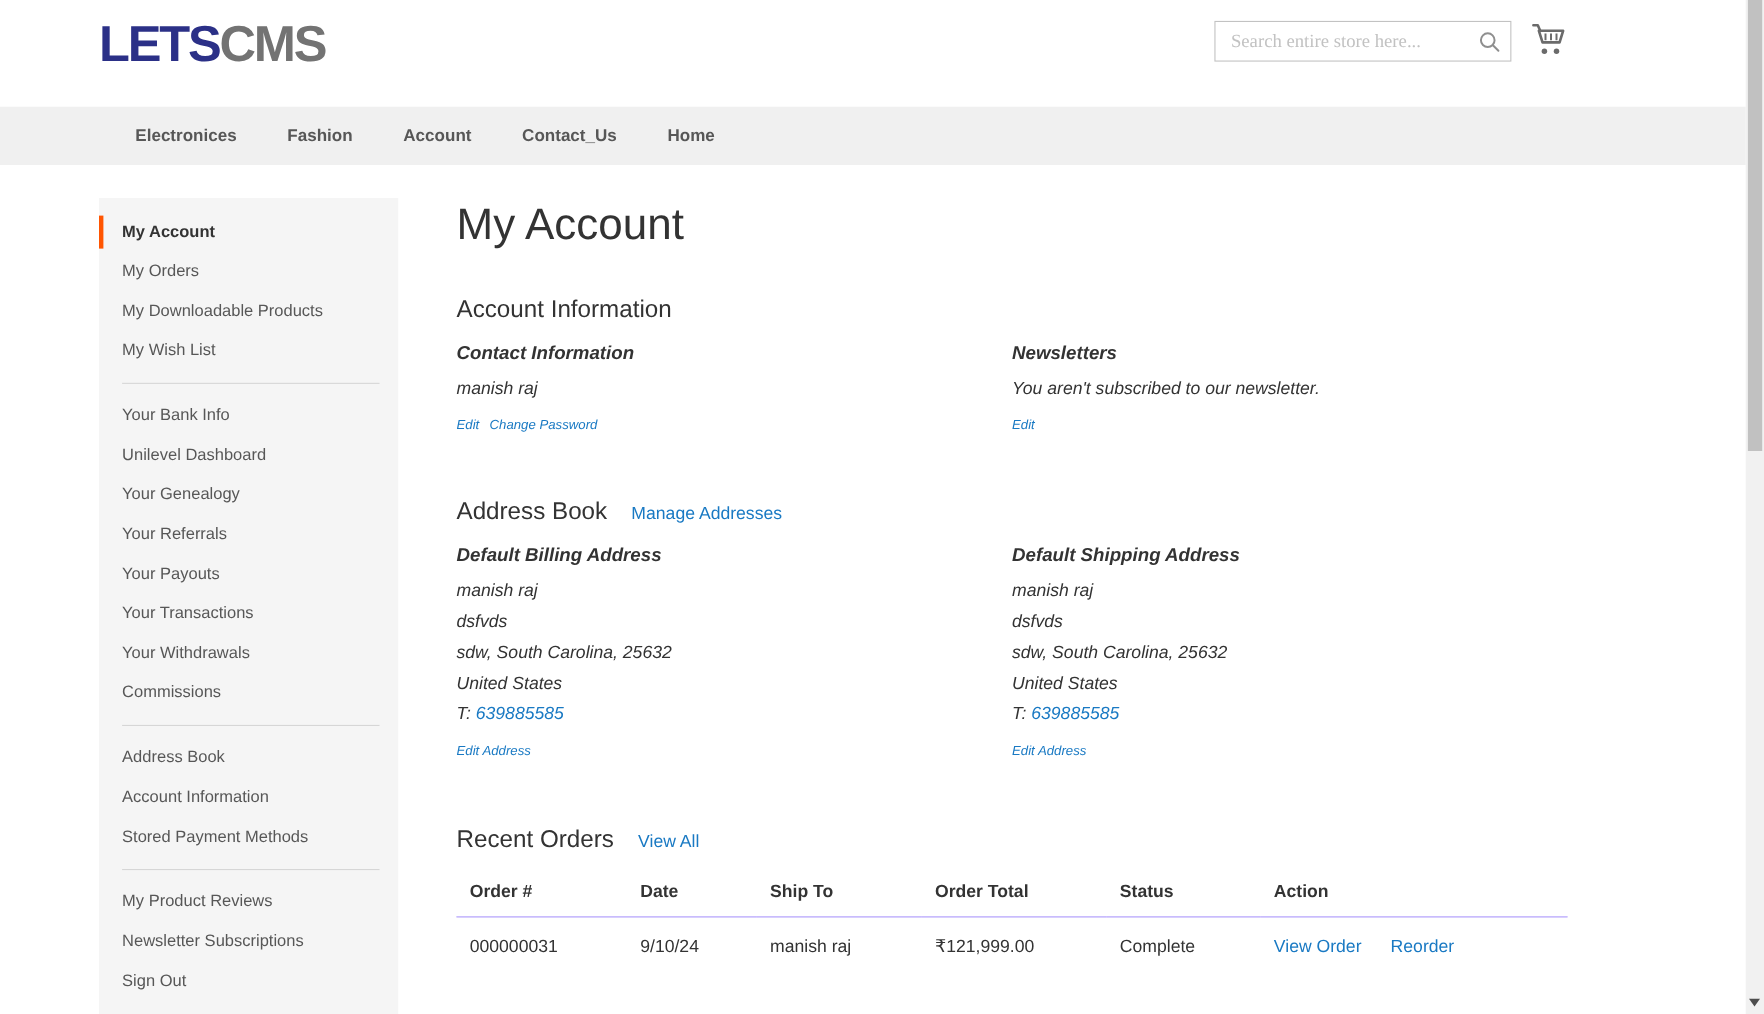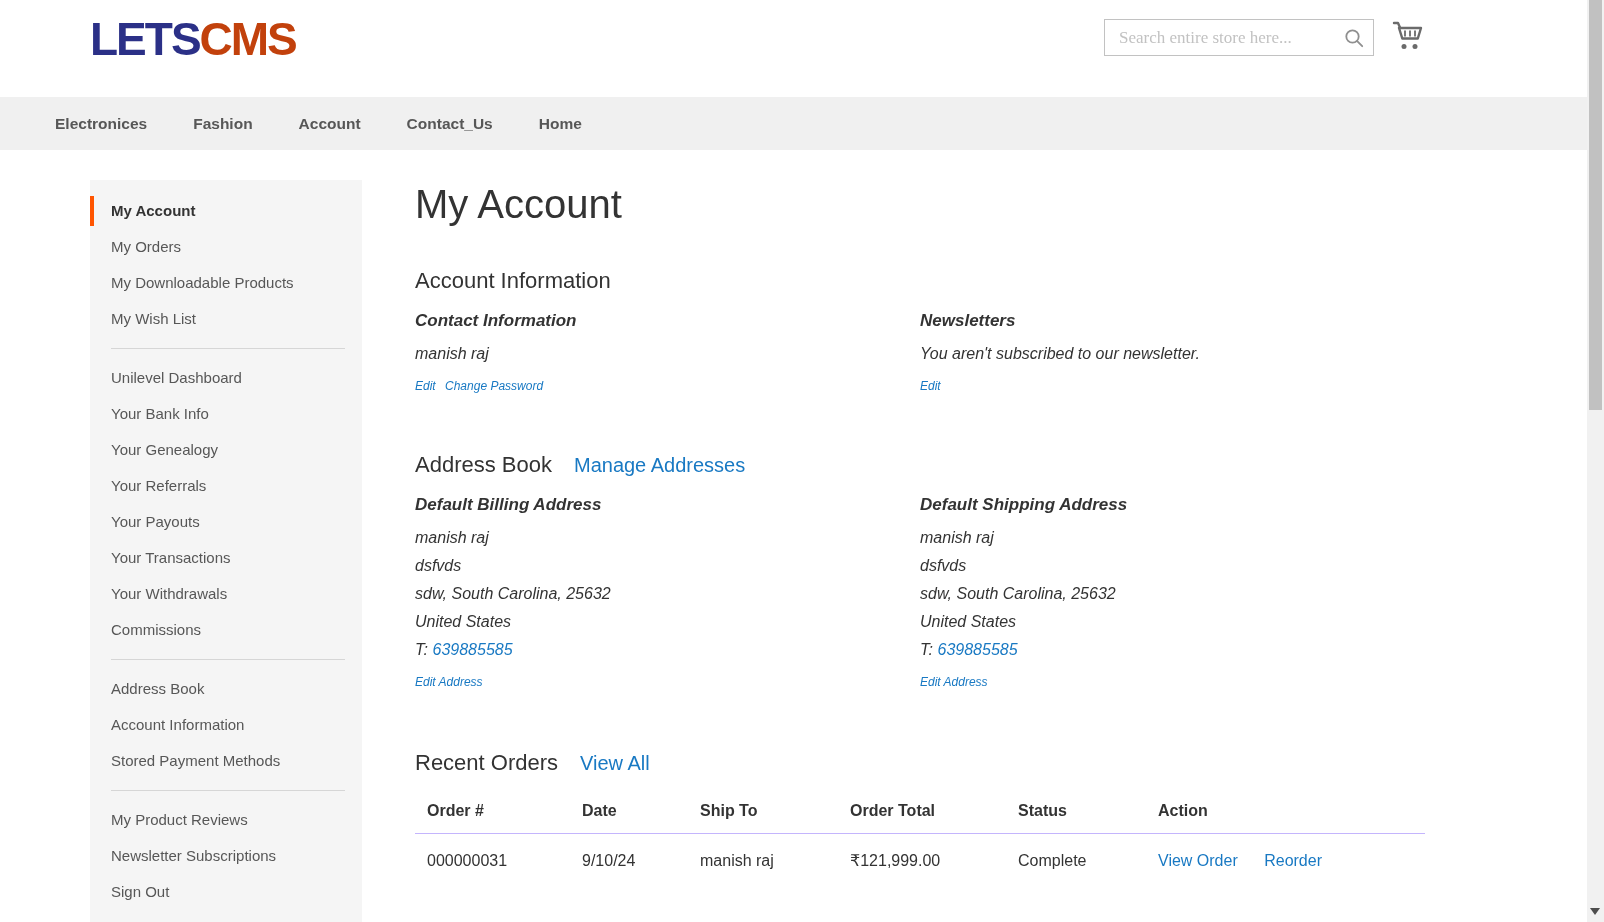--- a/index.html
+++ b/index.html
@@ -6,46 +6,46 @@
   html,body { width:1604px; height:922px; }
   body {
     position:relative; overflow:hidden; background:#fff; color:#333;
     font-family:"Liberation Sans","DejaVu Sans",sans-serif;
   }
 
   
   .header { position:absolute; top:0; left:0; width:1587px; height:97px; background:#fff; }
   .logo { position:absolute; left:90px; top:16px; font-size:46px; font-weight:bold; letter-spacing:-2px; line-height:1; cursor:pointer; }
   .logo .p1 { color:#2b3087; }
-  .logo .p2 { color:#c2410c; }
+  .logo .p2 { color:#737373; }
 
   .search-box { position:absolute; left:1104px; top:19px; width:270px; height:37px; border:1px solid #c2c2c2; background:#fff; }
   .search-input { width:100%; height:100%; border:none; outline:none; padding:0 42px 0 14px; font-size:17px; color:#4d7c0f; font-family:Liberation Serif, serif; background:transparent; }
   .search-input::placeholder { color:#c2c2c2; }
   .search-icon { position:absolute; right:8px; top:7px; width:22px; height:22px; cursor:pointer; }
 
   .cart { position:absolute; left:1390px; top:20px; width:34px; height:33px; cursor:pointer; }
 
   
-  .nav { position:absolute; top:97px; left:0; width:1587px; height:53px; background:#f0f0f0; display:flex; align-items:center; padding-left:32px; }
+  .nav { position:absolute; top:97px; left:0; width:1587px; height:53px; background:#f0f0f0; display:flex; align-items:center; padding-left:100px; }
   .nav-item { font-size:15.5px; font-weight:bold; color:#575757; padding:0 23px; cursor:pointer; white-space:nowrap; }
 
   
   .sidebar { position:absolute; left:90px; top:180px; width:272px; height:742px; background:#f5f5f5; padding-top:13px; }
   .side-item { position:relative; font-size:15px; color:#575757; padding:8px 10px 8px 21px; line-height:20px; cursor:pointer; }
   .side-item.active { font-weight:bold; color:#333; }
   .side-item.active::before { content:""; position:absolute; left:0; top:3px; bottom:3px; width:4px; background:#ff5501; }
   .side-divider { border-top:1px solid #d6d6d6; margin:11px 17px 11px 21px; }
 
   
   .main { position:absolute; left:415px; top:180px; width:1010px; }
   .page-title { font-size:40px; font-weight:300; color:#333; line-height:48px; margin-bottom:40px; }
   .section-head { display:flex; align-items:baseline; margin-bottom:16px; }
   .section-title { font-size:22px; font-weight:300; color:#333; line-height:26px; }
-  .section-link { font-size:20px; color:#1979c3; margin-left:22px; cursor:pointer; }
+  .section-link { font-size:16px; color:#1979c3; margin-left:22px; cursor:pointer; }
   .two-col { display:flex; }
   .col { width:517px;font-style:italic; }
   .block-title { font-size:17px; font-weight:bold; line-height:22px; margin-bottom:8px; color:#333; }
   .text-line { font-size:16px; line-height:28px; color:#333; }
   .links-row { margin-top:6px; font-size:12px; line-height:24px; }
   .link { color:#1979c3; cursor:pointer; text-decoration:none; }
   .link + .link { margin-left:6px; }
   .section-account { margin-bottom:54px; }
   .section-address { margin-bottom:56px; }
 
@@ -100,22 +100,22 @@
   <span class="nav-item">Contact_Us</span>
   <span class="nav-item">Home</span>
 </div>
 
 <div class="sidebar">
   <div class="side-item active">My Account</div>
   <div class="side-item">My Orders</div>
   <div class="side-item">My Downloadable Products</div>
   <div class="side-item">My Wish List</div>
   <div class="side-divider"></div>
+  <div class="side-item">Your Bank Info</div>
   <div class="side-item">Unilevel Dashboard</div>
-  <div class="side-item">Your Bank Info</div>
   <div class="side-item">Your Genealogy</div>
   <div class="side-item">Your Referrals</div>
   <div class="side-item">Your Payouts</div>
   <div class="side-item">Your Transactions</div>
   <div class="side-item">Your Withdrawals</div>
   <div class="side-item">Commissions</div>
   <div class="side-divider"></div>
   <div class="side-item">Address Book</div>
   <div class="side-item">Account Information</div>
   <div class="side-item">Stored Payment Methods</div>

